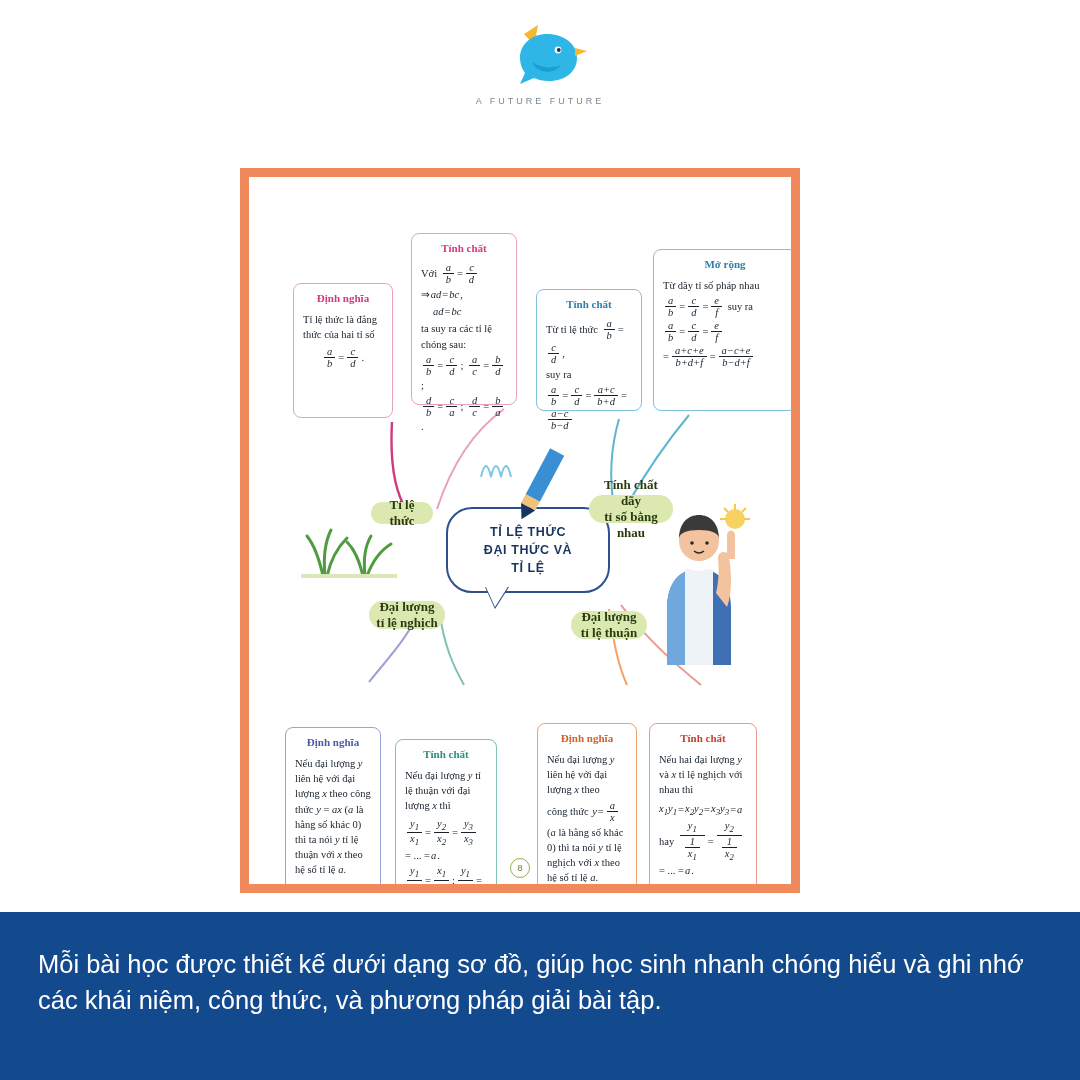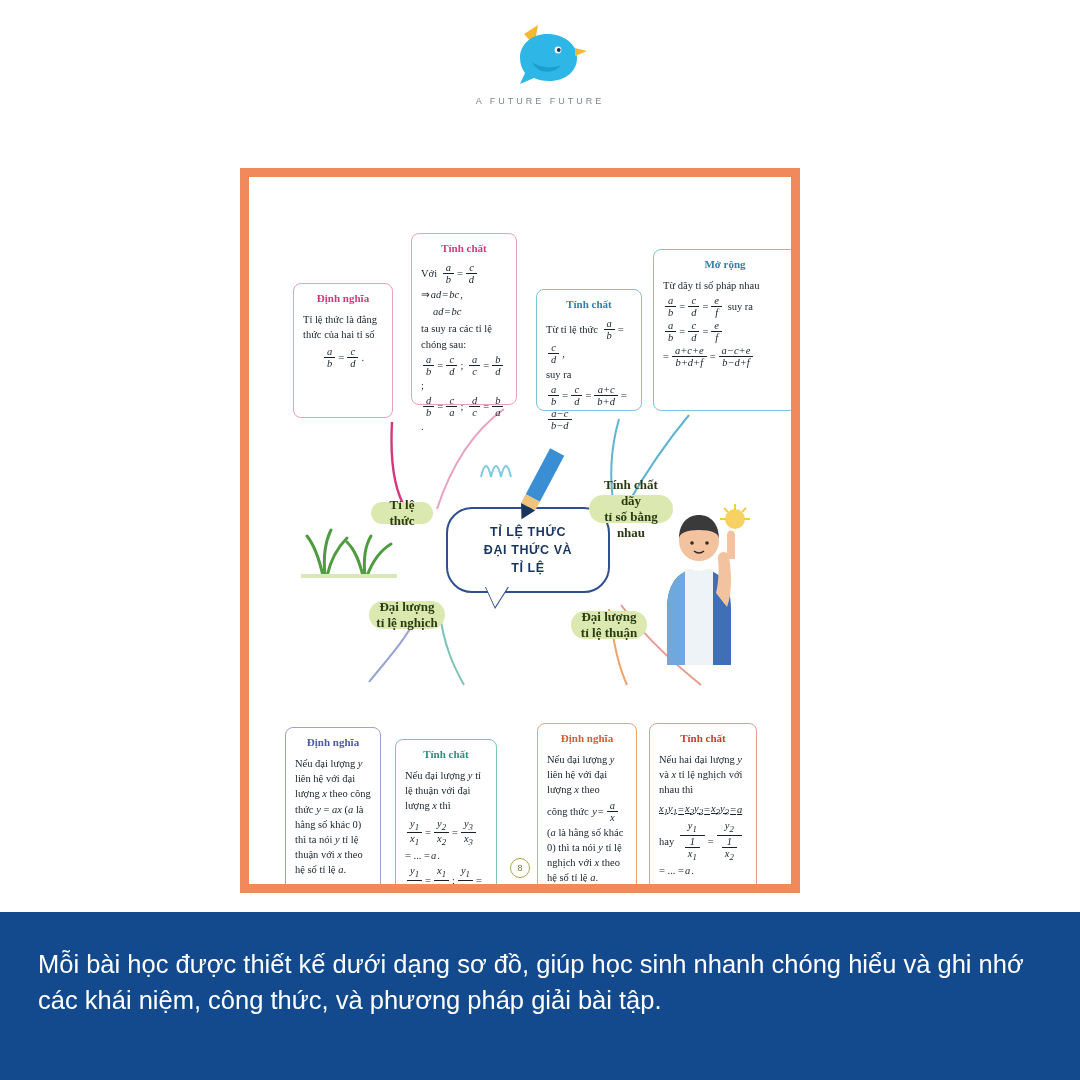--- a/index.html
+++ b/index.html
@@ -407,21 +407,21 @@
               <span class="den it">x</span>
             </span></div>
         (<span class="it">a</span> là hằng số khác 0) thì ta nói <span class="it">y</span> tỉ lệ nghịch với <span class="it">x</span> theo hệ số tỉ lệ <span class="it">a</span>.
       </div>
     </div>
 
     <div class="card red" style="left:400px;top:512px;width:108px;height:182px;">
       <span class="ttl">Tính chất</span>
       <div>
         Nếu hai đại lượng <span class="it">y</span> và <span class="it">x</span> tỉ lệ nghịch với nhau thì
-        <div class="eqline" style="margin-top:3px;text-decoration:underline;">
+        <div class="eqline" style="margin-top:3px;">
           <span class="it">x<sub>1</sub>y<sub>1</sub></span> = <span class="it">x<sub>2</sub>y<sub>2</sub></span> = <span class="it">x<sub>3</sub>y<sub>3</sub></span> = <span class="it">a</span>
         </div>
         <div class="eqline">hay&nbsp;
           <span class="fr">
               <span class="num it">y<sub>1</sub></span>
               <span class="den"><span class="fr">
                   <span class="num">1</span>
                   <span class="den it">x<sub>1</sub></span>
                 </span></span>
             </span>=

